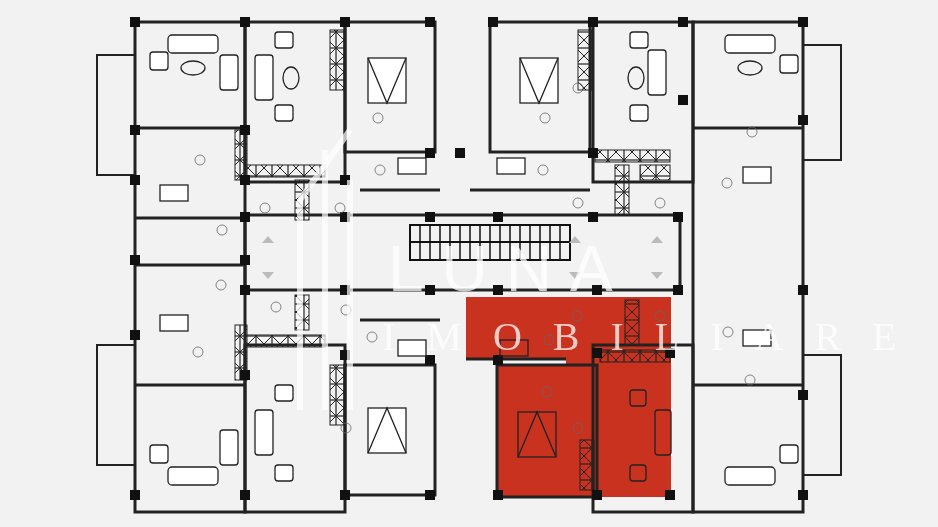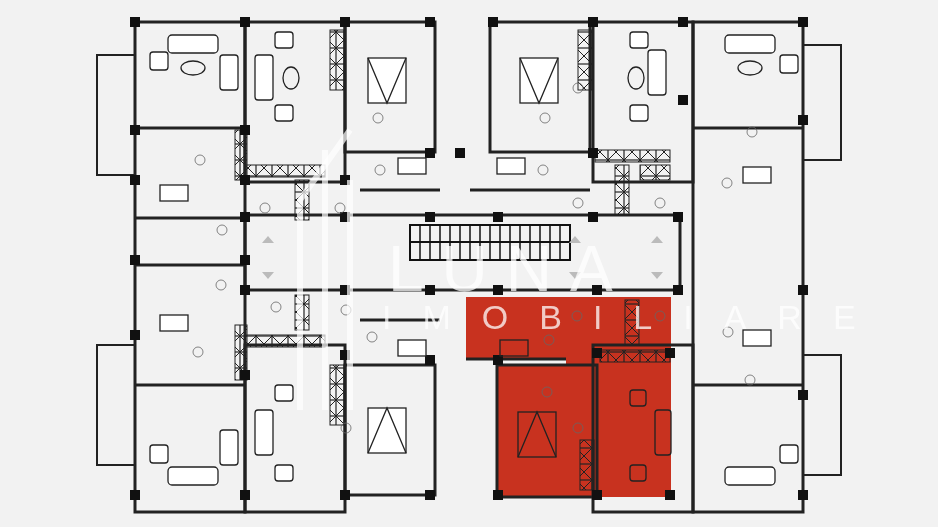--- a/index.html
+++ b/index.html
@@ -1,20 +1,20 @@
 <!DOCTYPE html>
 <html><head>
 <meta charset="utf-8">
 <style>
   html,body{margin:0;padding:0;}
   body{width:938px;height:527px;background:#f2f2f2;position:relative;overflow:hidden;font-family:"Liberation Sans",sans-serif;}
   #plan{position:absolute;left:0;top:0;}
   .wm{position:absolute;color:rgba(255,255,255,0.75);pointer-events:none;}
   .wm-big{left:388px;top:232px;font-size:64px;letter-spacing:18px;font-weight:300;font-family:Liberation Sans, sans-serif;}
-  .wm-small{left:382px;top:298px;font-size:34px;letter-spacing:31px;font-family:Liberation Sans, sans-serif;}
+  .wm-small{left:382px;top:313px;font-size:40px;letter-spacing:31px;font-family:Liberation Serif, serif;}
 </style>
 </head>
 <body>
 
 <svg id="plan" width="938" height="527" viewBox="0 0 938 527" xmlns="http://www.w3.org/2000/svg">
   <defs>
     <pattern id="xhatch" width="16" height="16" patternUnits="userSpaceOnUse">
       <rect width="16" height="16" fill="none" stroke="#222" stroke-width="1.2"></rect>
       <path d="M0 0L16 16M16 0L0 16" stroke="#222" stroke-width="1"></path>
     </pattern>

